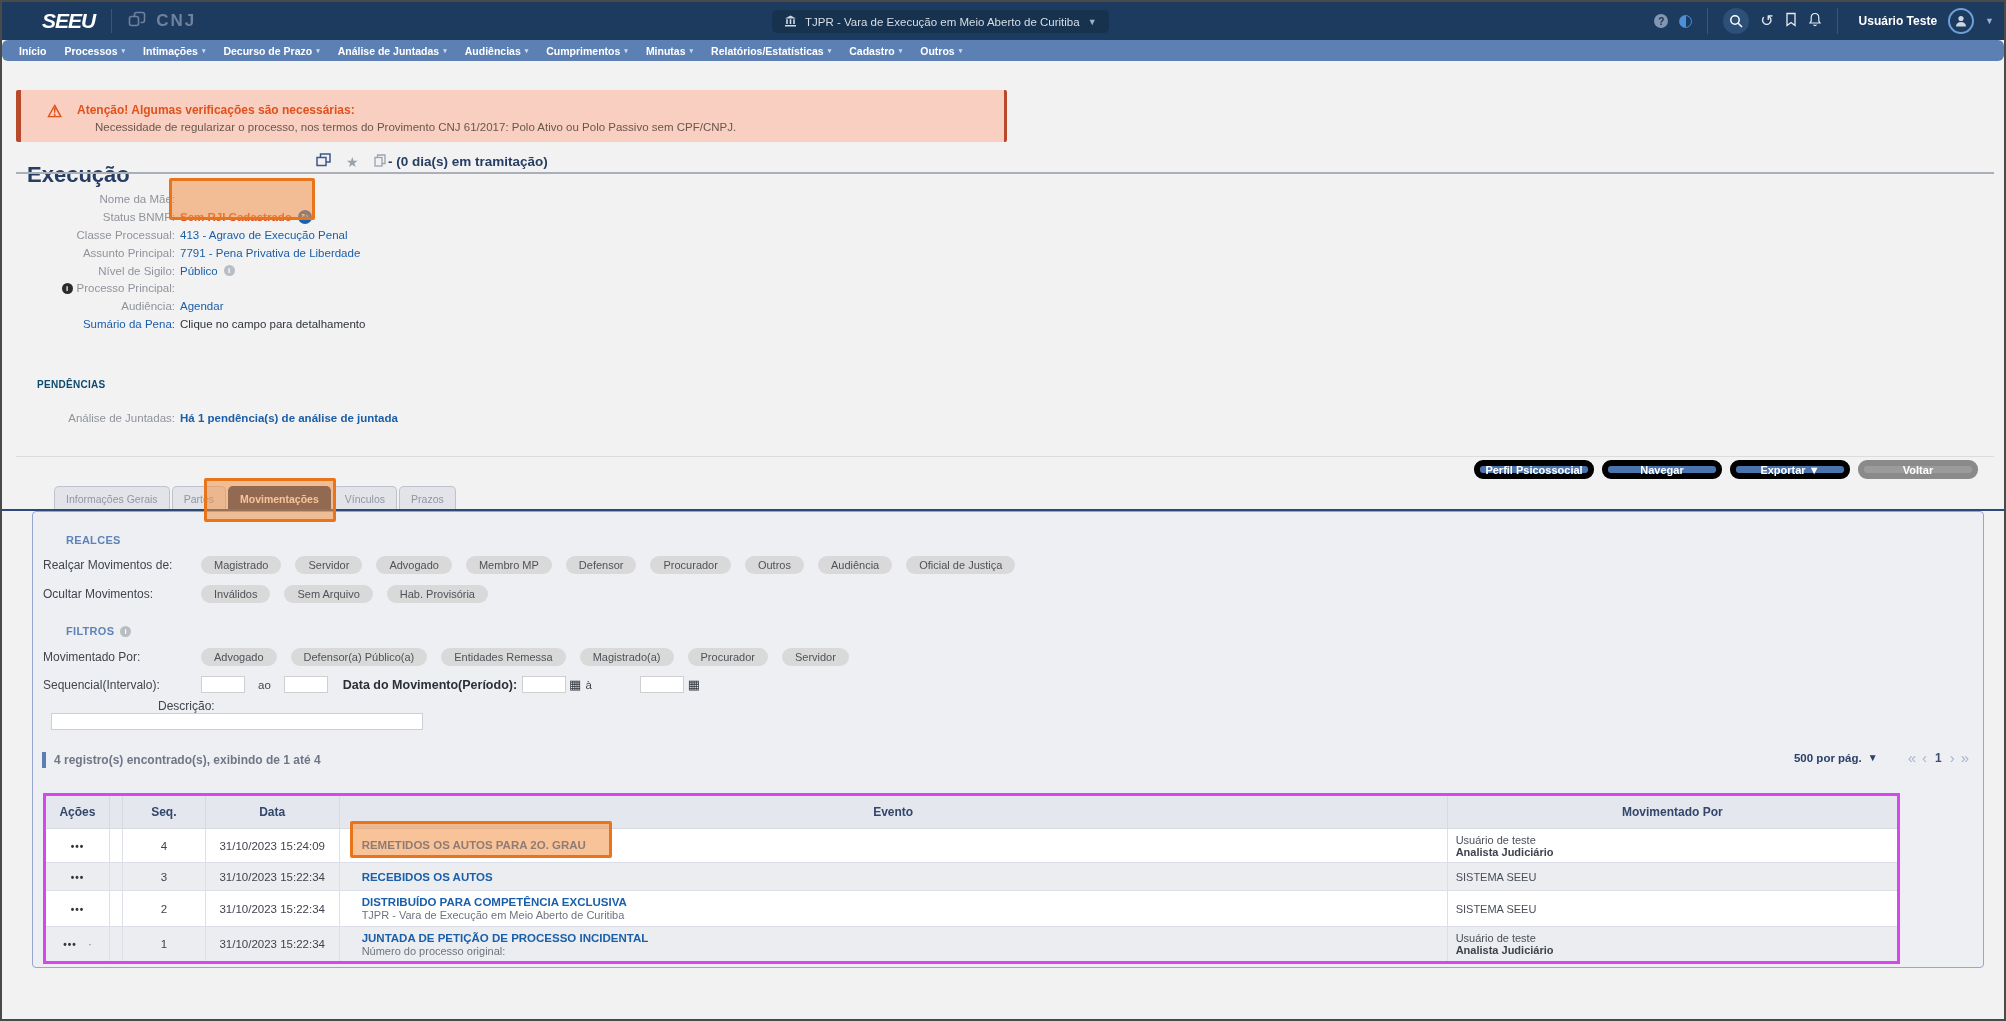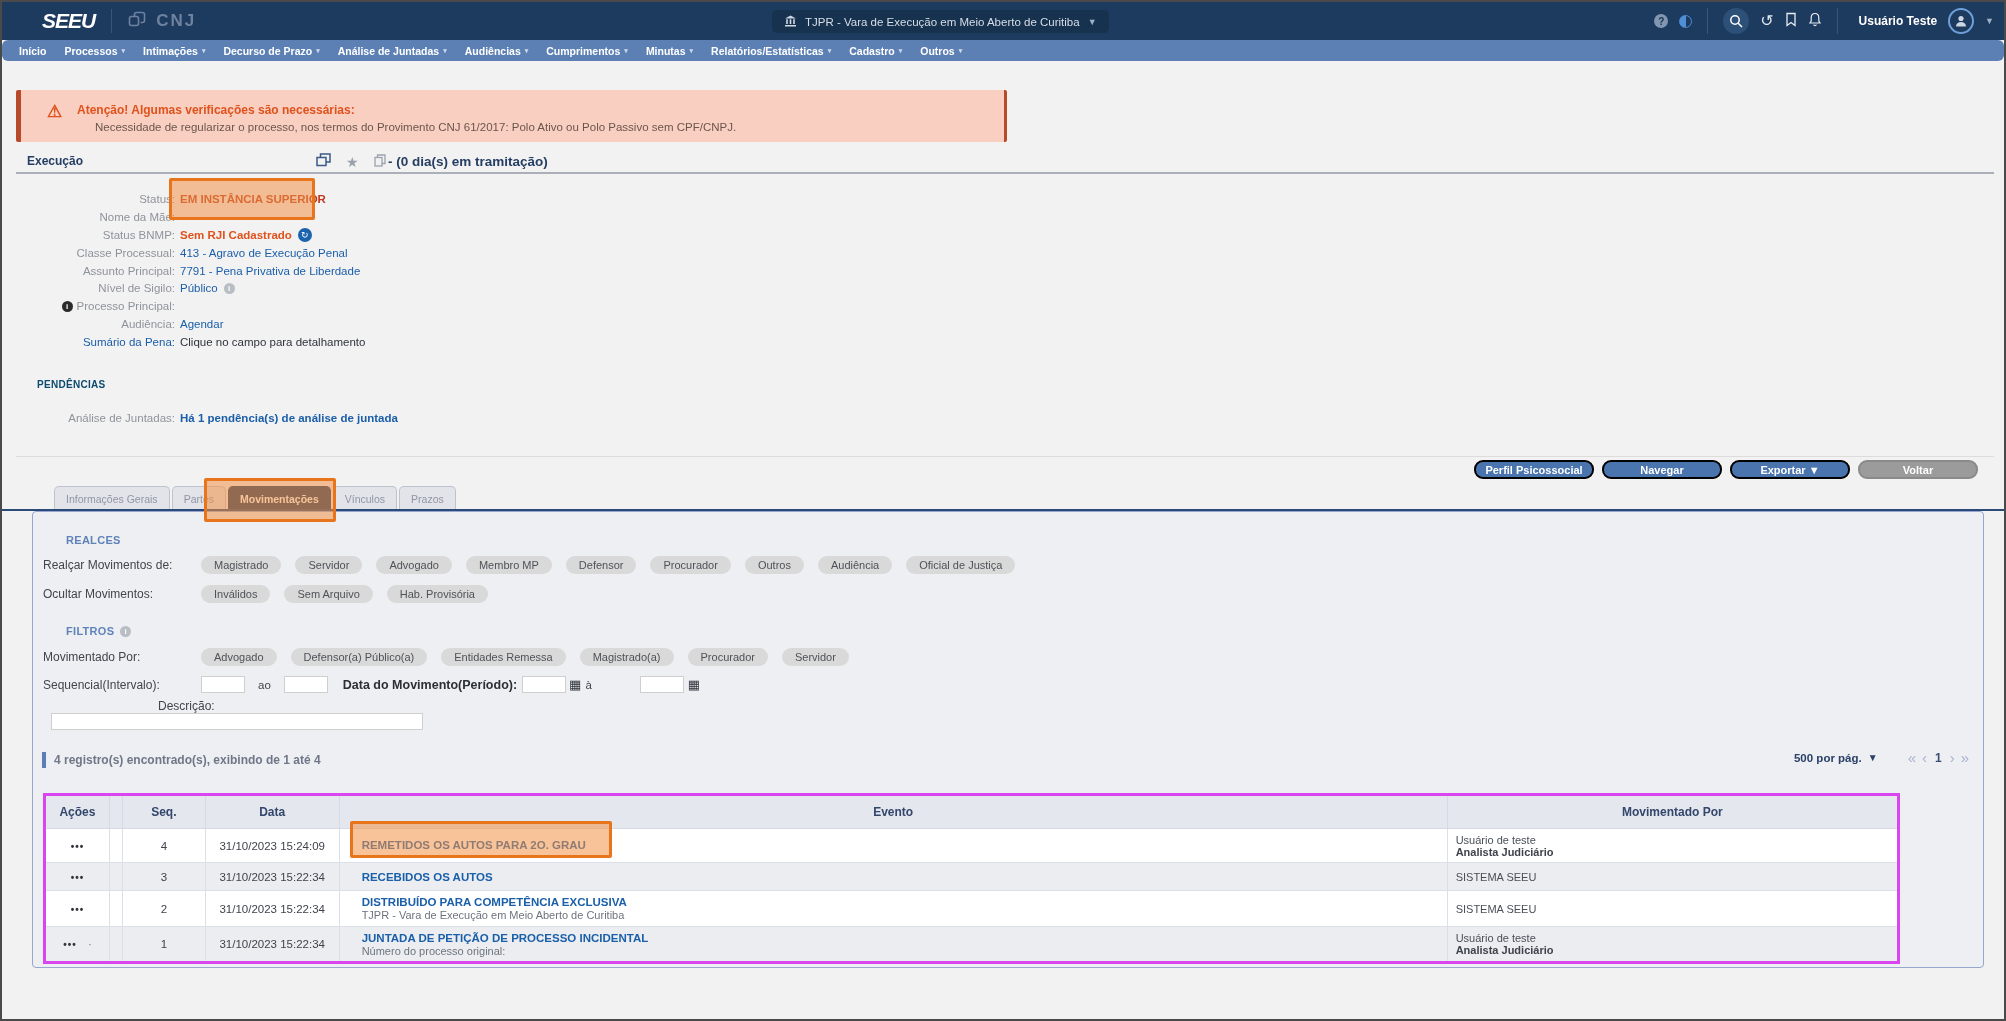--- a/index.html
+++ b/index.html
@@ -38,21 +38,21 @@
   .nav-item { color:#ffffff; font-size:10.5px; font-weight:600; padding:0 9px; height:21px;
     display:flex; align-items:center; gap:4px; cursor:pointer; white-space:nowrap; }
   .nav-caret { font-size:7px; color:#cdd9ea; }
   
   .banner { position:absolute; left:14px; top:88px; width:991px; height:52px; background:#f8cfc0;
     border-left:5px solid #b84a2b; border-right:3px solid #b84a2b; border-radius:2px; }
   .warn-ic { position:absolute; left:26px; top:11px; font-size:17px; color:#e0521c; font-weight:bold; }
   .warn-title { position:absolute; left:56px; top:13px; font-size:12px; font-weight:bold; color:#e0521c; }
   .warn-msg { position:absolute; left:74px; top:31px; font-size:11.5px; color:#6b564c; }
   
-  .proc-title { position:absolute; left:25px; top:152px; font-size:12px; font-weight:bold; color:#263e63; }
+  .proc-title { position:absolute; left:25px; top:160px; font-size:22px; font-weight:bold; color:#263e63; }
   .proc-icons { position:absolute; left:314px; top:151px; display:flex; align-items:center; gap:15px; }
   .star-ic { color:#9aa2ad; font-size:14px; cursor:pointer; }
   .tram-txt { position:absolute; left:386px; top:152px; font-size:13.5px; font-weight:bold; color:#263e63; }
   .hrule { position:absolute; left:14px; top:170px; width:1978px; height:2px; background:#abb0b8; }
   
   .details { position:absolute; left:0; top:188px; width:760px; }
   .drow { display:flex; align-items:center; height:17.9px; font-size:11.5px; }
   .dlabel { width:173px; text-align:right; color:#8f939a; display:flex; justify-content:flex-end; align-items:center; gap:4px; }
   .dval { margin-left:5px; color:#2f343b; display:flex; align-items:center; gap:6px; }
   .link { color:#1b5ea8; cursor:pointer; text-decoration:none; }
@@ -64,21 +64,21 @@
     font-size:8px; font-weight:bold; display:inline-flex; align-items:center; justify-content:center; }
   .info-black { width:11px; height:11px; border-radius:50%; background:#2b2b2b; color:#fff;
     font-size:8px; font-weight:bold; display:inline-flex; align-items:center; justify-content:center; }
   
   .pend-head { position:absolute; left:35px; top:377px; font-size:10px; font-weight:bold; color:#0c4a6e; letter-spacing:0.3px; }
   .pend-row { position:absolute; left:0; top:410px; display:flex; font-size:11.5px; align-items:center; }
   .pend-val { margin-left:5px; color:#1b5ea8; font-weight:600; cursor:pointer; }
   .divider2 { position:absolute; left:14px; top:454px; width:1978px; height:1px; background:#dcdcdc; }
   
   .actions-bar { position:absolute; left:1472px; top:458px; display:flex; gap:8px; }
-  .btn { width:120px; height:19px; border-radius:9px; background:#4a74ad; border:2px solid #000000;
+  .btn { width:120px; height:19px; border-radius:9px; background:#4a74ad; border:6px solid #000000;
     color:#fff; font-size:11px; font-weight:bold; display:flex; align-items:center; justify-content:center;
     cursor:pointer; font-family:"Liberation Sans",sans-serif; }
   .btn-gray { background:#9b9b9b; border-color:#8a8a8a; }
   
   .tabs { position:absolute; left:52px; top:484px; display:flex; gap:2px; }
   .tab { height:24px; padding:0 11px; background:#e2e4e9; border:1px solid #bdc2cc; border-bottom:none;
     border-radius:5px 5px 0 0; font-size:10.5px; color:#8f96a4; display:flex; align-items:center; cursor:pointer; white-space:nowrap; }
   .tab.active { background:#1e3a5f; border-color:#1e3a5f; color:#ffffff; font-weight:bold; }
   .tab-underline { position:absolute; left:0; top:507px; width:100%; height:2px; background:#2c4a77; }
   
@@ -255,26 +255,20 @@
       <svg width="12" height="13" viewBox="0 0 12 13">
           <rect x="1" y="3.5" width="7" height="8.5" fill="none" stroke="#9aa2ad" stroke-width="1.3"></rect>
           <path d="M3.5 3.5 V1 H11 V9.5 H8" fill="none" stroke="#9aa2ad" stroke-width="1.3"></path>
         </svg>
     </span>
   </div>
   <div class="tram-txt">-  (0 dia(s) em tramitação)</div>
   <div class="hrule"></div>
 
   <div class="details">
-    <div class="drow">
-      <span class="dlabel">Status:</span>
-      <span class="dval">
-          <span class="status-val">EM INSTÂNCIA SUPERIOR</span>
-        </span>
-    </div>
     <div class="drow">
       <span class="dlabel">Nome da Mãe:</span>
       <span class="dval"></span>
     </div>
     <div class="drow">
       <span class="dlabel">Status BNMP:</span>
       <span class="dval">
         <span class="bnmp-val">Sem RJI Cadastrado</span>
         <span class="refresh-circ">↻</span>
       </span>

